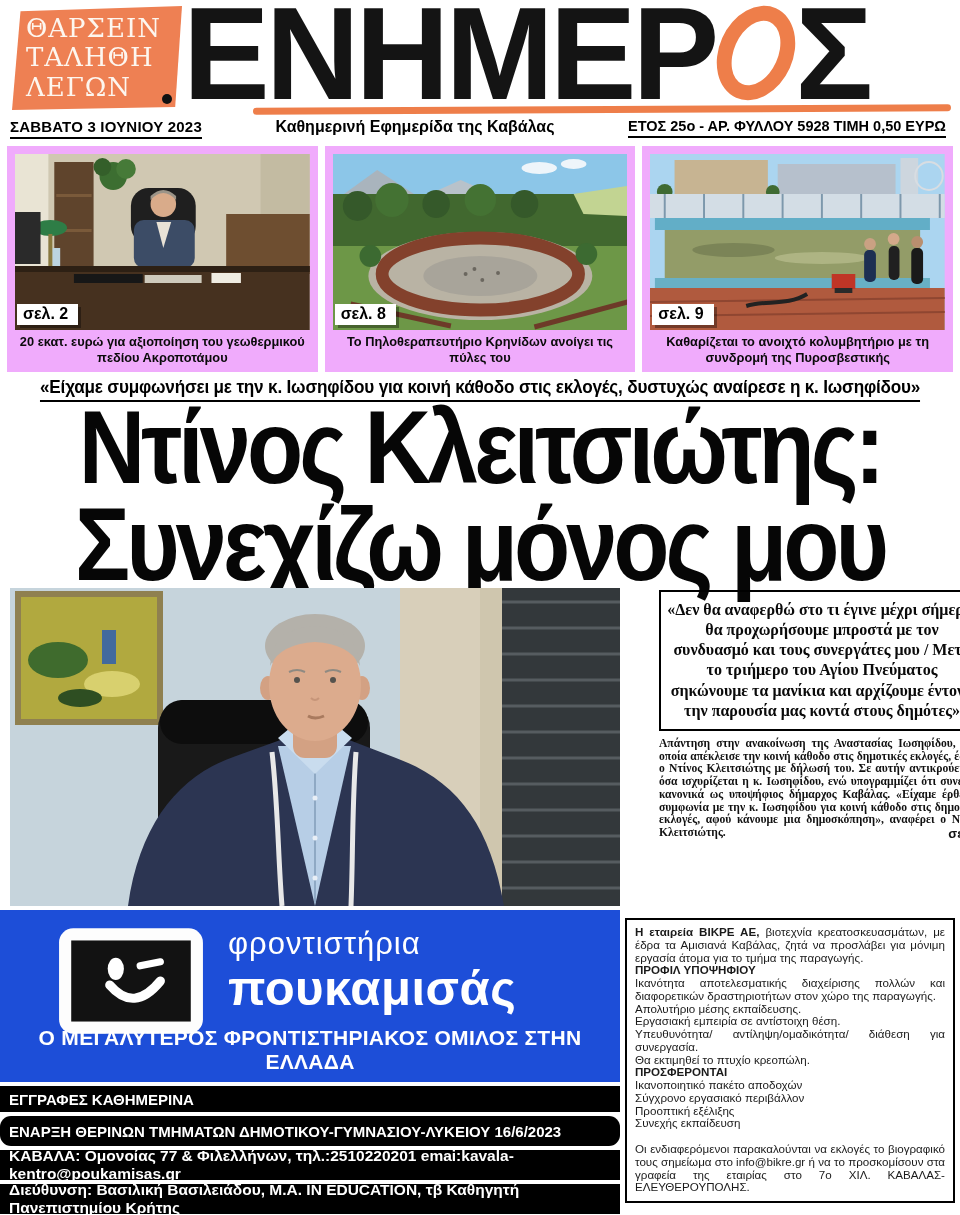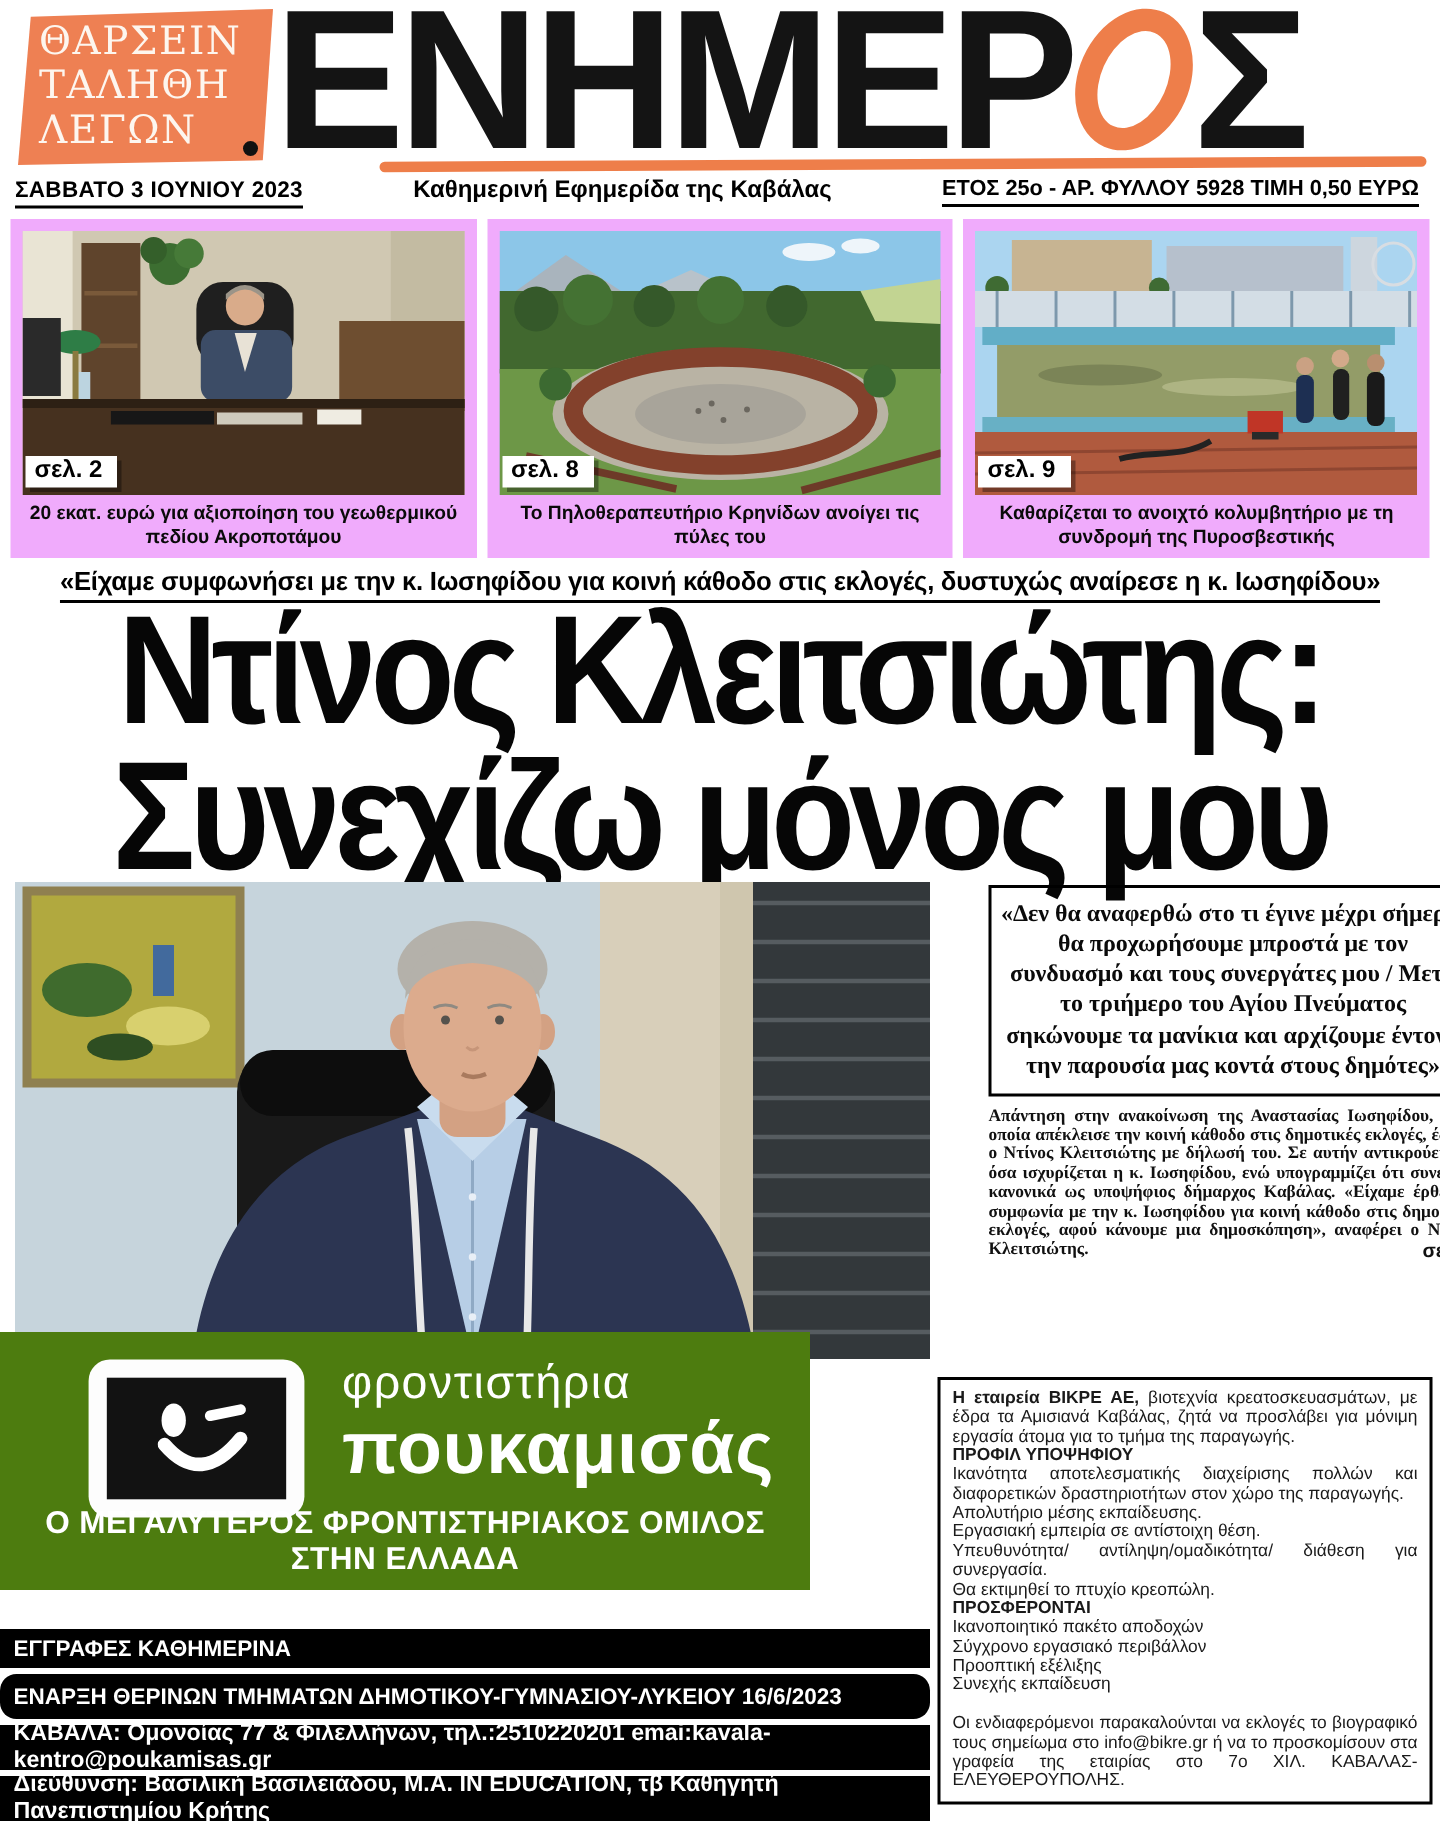--- a/index.html
+++ b/index.html
@@ -50,21 +50,21 @@
   .portrait svg { display:block; width:100%; height:100%; }
   .right-col { position:absolute; left:649px; top:2px; width:326px; }
   .quote-box { border:2px solid #000; padding:8px 6px; text-align:center;
     font-family:"Liberation Serif", serif; font-weight:bold; font-size:16px; line-height:1.26; color:#0a0a0a; }
   .article-body { position:relative; margin-top:7px; font-family:"Liberation Serif", serif; font-weight:bold;
     font-size:11.6px; line-height:1.1; text-align:justify; color:#111; }
   .page-ref { position:absolute; right:0; bottom:-1px; background:#fff; padding-left:8px;
     font-family:"Liberation Sans", sans-serif; font-weight:bold; font-size:13px; }
 
   
-  .ad-pouk { position:absolute; top:888px; left:0; width:540px; height:172px; background:#4d7c0f; }
+  .ad-pouk { position:absolute; top:910px; left:0; width:620px; height:172px; background:#1d4ed8; }
   .pouk-logo { position:absolute; left:55px; top:14px; width:152px; height:114px; }
   .brand-top { position:absolute; left:228px; top:16px; color:#fff; font-size:31px; letter-spacing:1px; }
   .brand-main { position:absolute; left:228px; top:50px; color:#fff; font-size:49px; font-weight:bold; letter-spacing:0.5px; }
   .pouk-slogan { position:absolute; left:0; bottom:8px; width:100%; text-align:center; color:#fff;
     font-weight:bold; font-size:21px; letter-spacing:0.3px; }
   .bars { position:absolute; top:1082px; left:0; width:620px; }
   .bar { background:#000; color:#fff; font-weight:bold; display:flex; align-items:center;
     padding-left:9px; margin-top:4px; }
   .bar-0 { height:26px; font-size:15px; }
   .bar-1 { height:30px; font-size:15px;border-radius:11px; }

